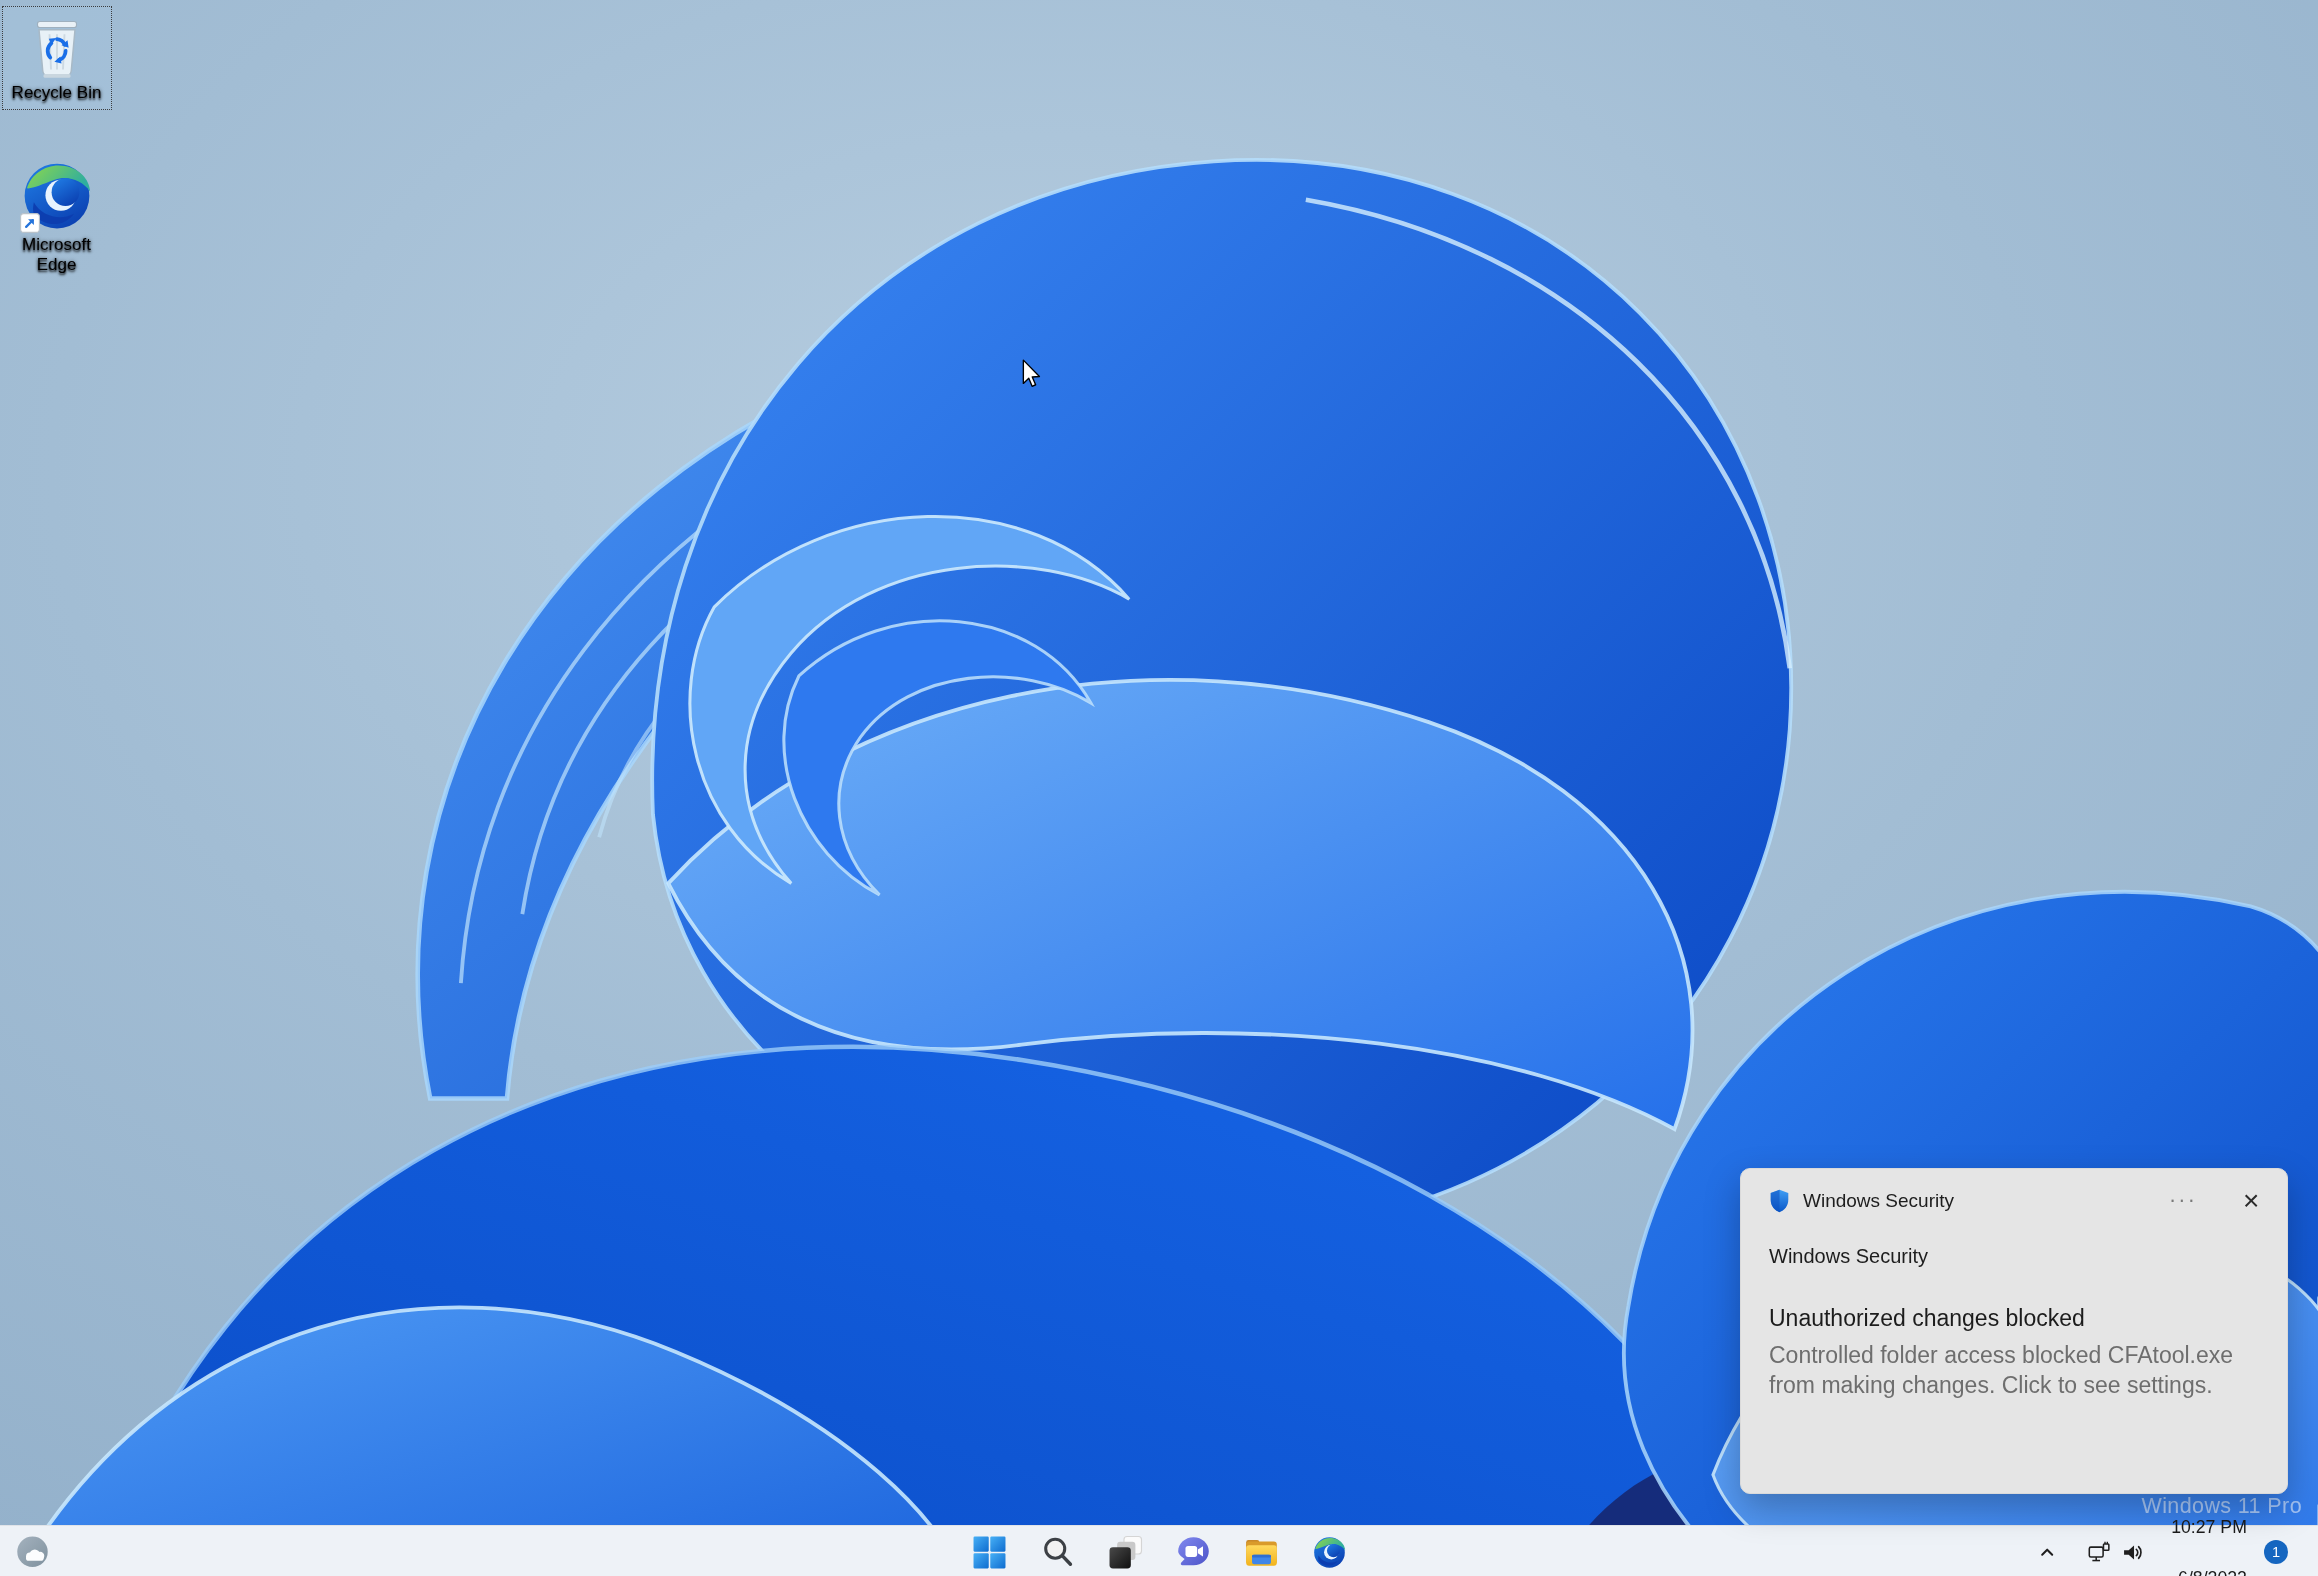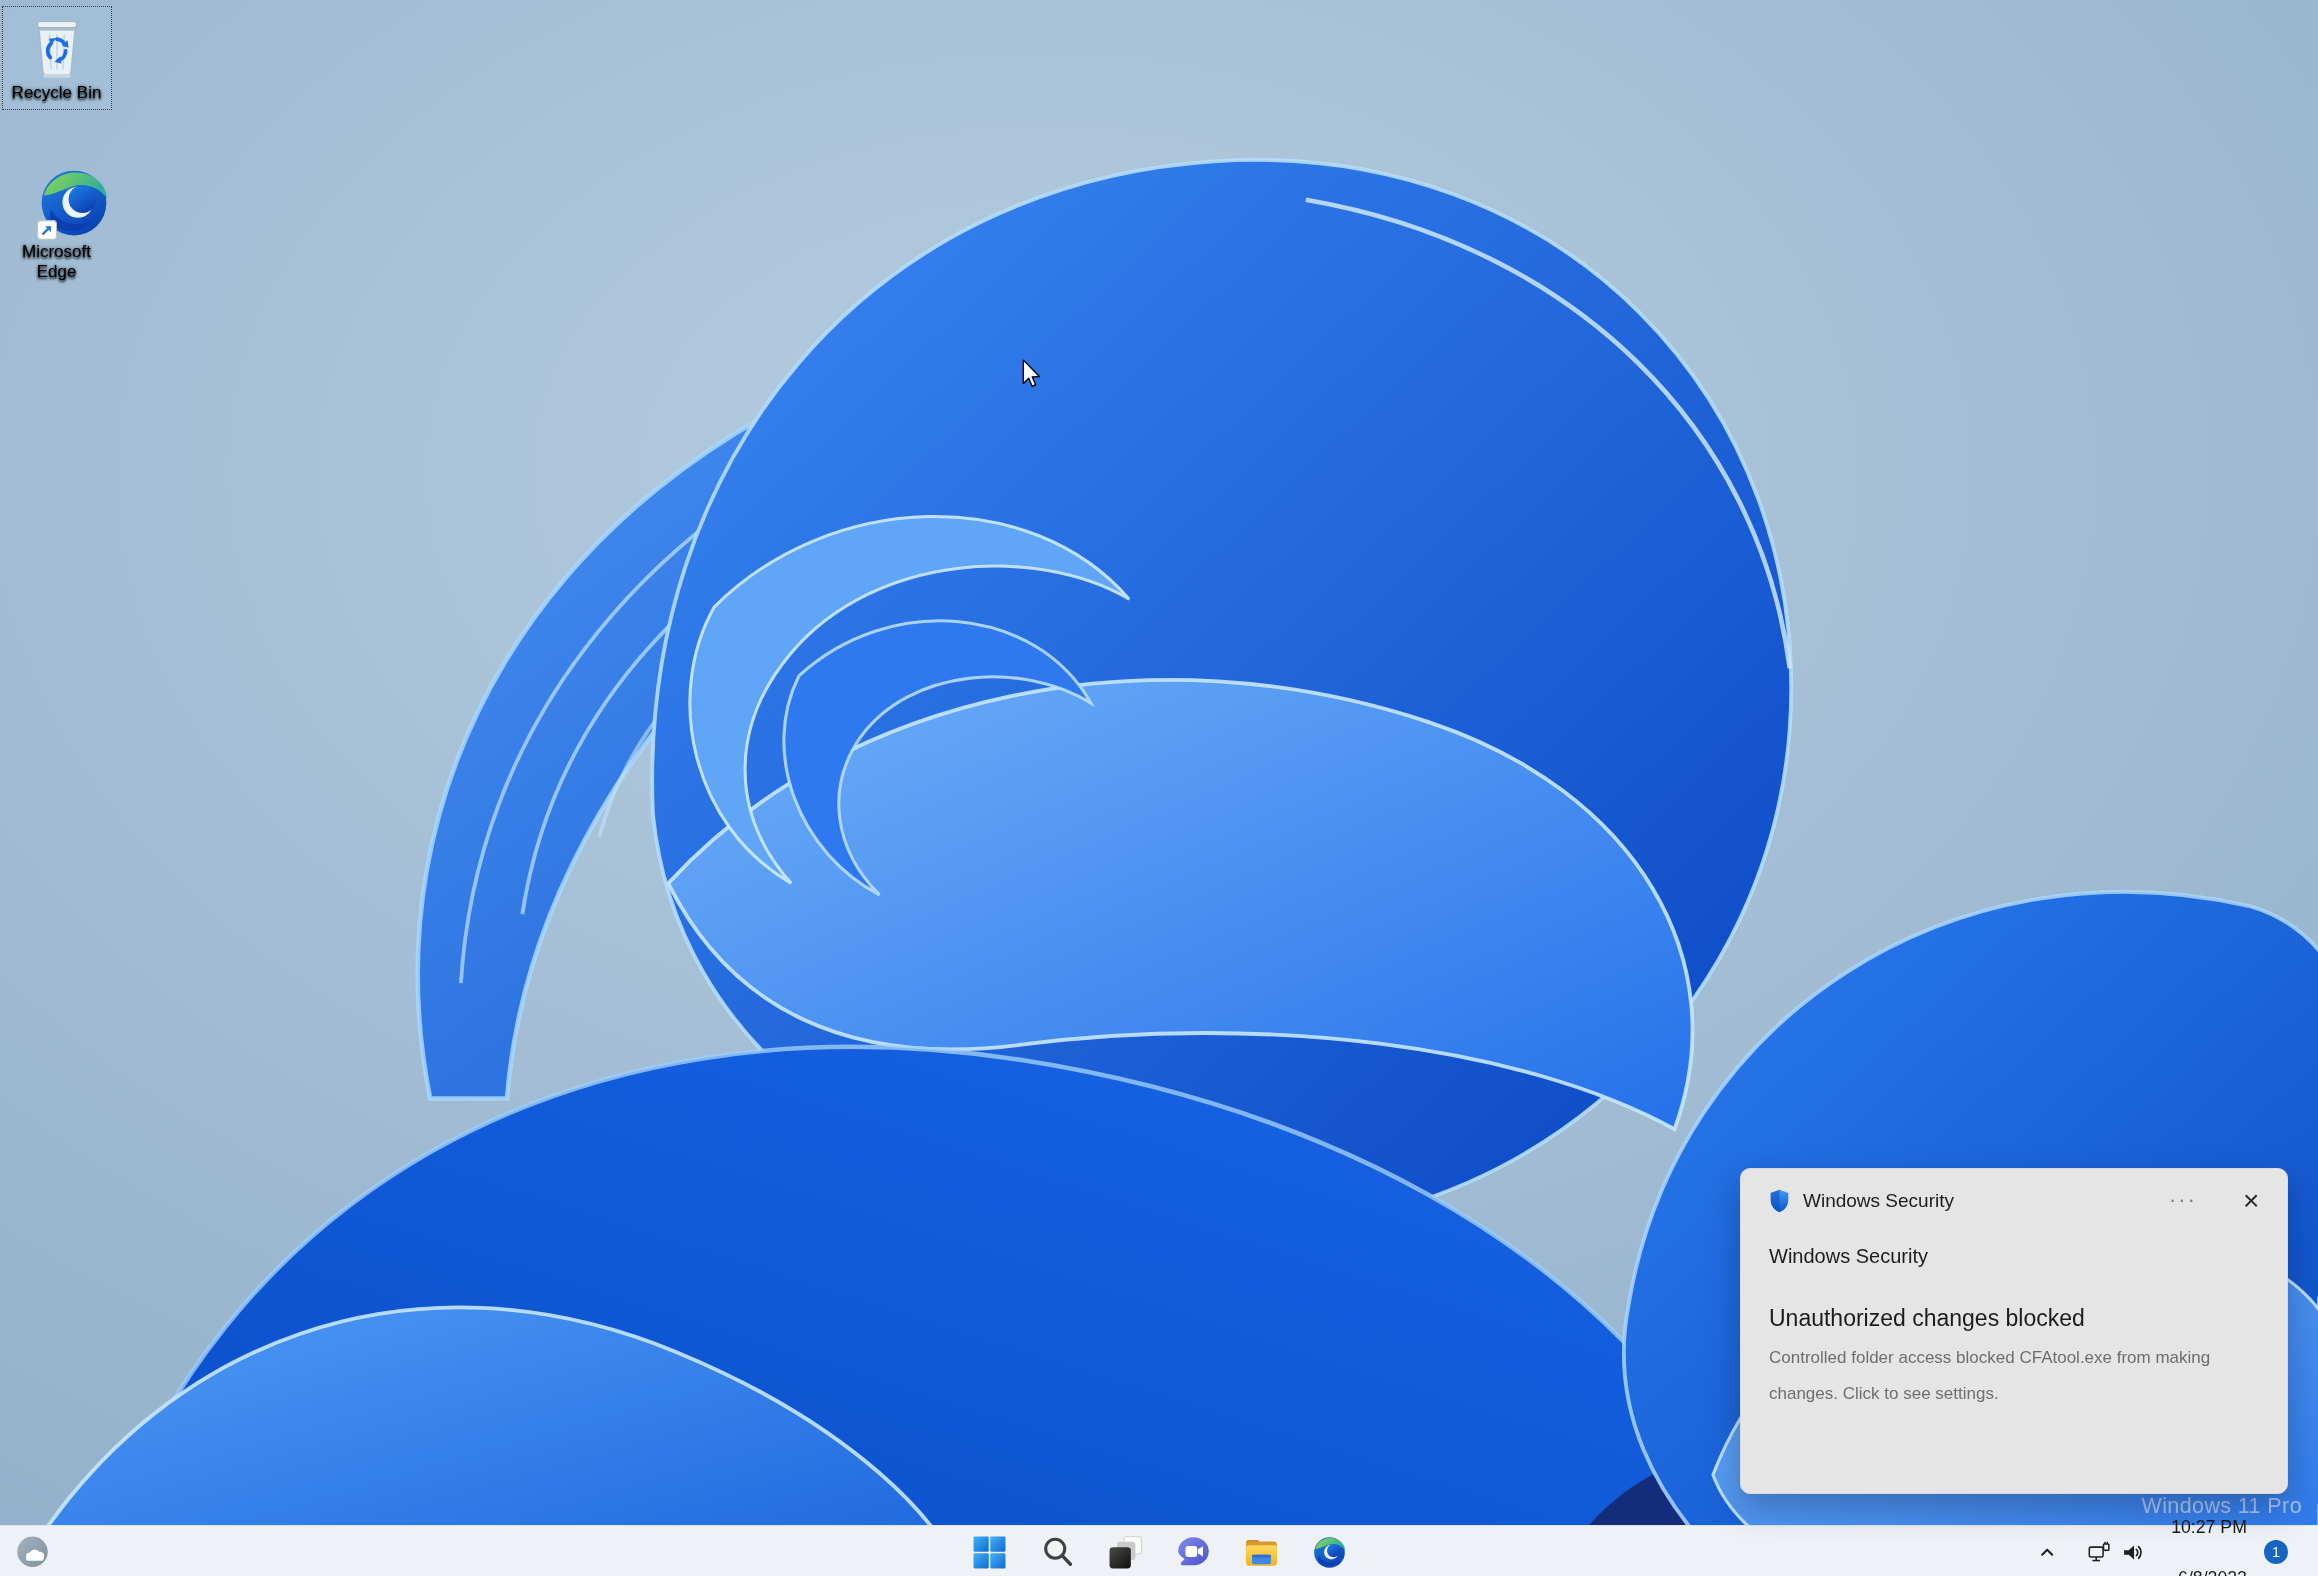--- a/index.html
+++ b/index.html
@@ -19,21 +19,21 @@
   .watermark { position:absolute; right:17px; bottom:57px; text-align:right; font-size:21.5px; line-height:28px; color:rgba(255,255,255,0.55); z-index:5; letter-spacing:0.4px; }
 
   
   .toast { position:absolute; left:1740px; top:1168px; width:548px; height:326px; background:#e5e5e5; border:0.8px solid #dadada; border-radius:10px; box-shadow:0 14px 35px rgba(0,0,0,0.25); z-index:10; cursor:default; }
   .toast-header { display:flex; align-items:center; padding:20px 21.5px 0 28px; }
   .toast-app { flex:1; margin-left:13px; font-size:19px; color:#1d1d1d; }
   .toast-more { color:#7a7a7a; font-size:21.5px; letter-spacing:2.3px; line-height:15.4px; padding:0 7.7px; cursor:pointer; }
   .toast-close { color:#2b2b2b; font-size:28px; line-height:21.5px; margin-left:32px; padding:0 6.1px; cursor:pointer; font-weight:300; }
   .toast-source { margin:32px 28px 0; font-size:20px; color:#1d1d1d; }
   .toast-title { margin:37px 28px 0; font-size:23px; color:#1c1c1c; }
-  .toast-body { margin:8.4px 28px 0; width:484px; font-size:17px; line-height:36px; color:#6e6e6e; }
+  .toast-body { margin:8.4px 28px 0; width:484px; font-size:23px; line-height:30px; color:#6e6e6e; }
   .dismiss { position:absolute; left:21px; bottom:31.5px; width:506px; height:44px; background:#fdfdfd; border:0.8px solid #e2e2e2; border-radius:6.1px; font-family:"Liberation Sans",sans-serif; font-size:21px; color:#1d1d1d; cursor:pointer; }
 
   
   .taskbar { position:absolute; left:0; bottom:0; width:2319px; height:52px; background:#eef2f7; border-top:0.8px solid rgba(0,0,0,0.06); z-index:8; }
   .tb-btn { background:transparent; border:none; border-radius:6.1px; display:flex; align-items:center; justify-content:center; cursor:pointer;gap:29px; }
   .widgets-btn { position:absolute; left:7.7px; top:4.6px; width:49px; height:43px; }
   .tb-center { position:absolute; left:50%; top:4.6px; transform:translateX(-50%); display:flex; gap:20px; }
   .tb-center .tb-btn { width:48px; height:43px; }
   .tb-tray { position:absolute; right:0; top:0; height:52px; display:flex; align-items:center; padding-right:31px; }
   .chevron-btn { width:43px; height:40px; }
@@ -127,21 +127,21 @@
       </g>
       <g fill="#1a6fe8">
         <path d="M29 33 L39 32 L32.5 41 Z"></path>
         <path d="M54 35 L55.5 45 L46 41.5 Z"></path>
         <path d="M36.5 63.5 L46 66 L44.5 56.5 Z"></path>
       </g>
     </svg>
     <div class="icon-label">Recycle Bin</div>
   </div>
 
-  <div class="icon-cell" style="top:159px; height:140px;align-items:flex-end;">
+  <div class="icon-cell" style="top:152px; height:140px;">
     <div class="edge-wrap">
       <svg width="74" height="74" viewBox="0 0 48 48">
         <defs>
           <linearGradient id="egBlueD" x1="0" y1="0" x2="0.6" y2="1">
             <stop offset="0%" stop-color="#2180e8"></stop>
               <stop offset="100%" stop-color="#0c43b4"></stop>
           </linearGradient>
           <linearGradient id="egGreenD" x1="0" y1="0" x2="1" y2="0.4">
             <stop offset="0%" stop-color="#8fd84a"></stop>
               <stop offset="100%" stop-color="#2fae9e"></stop>

